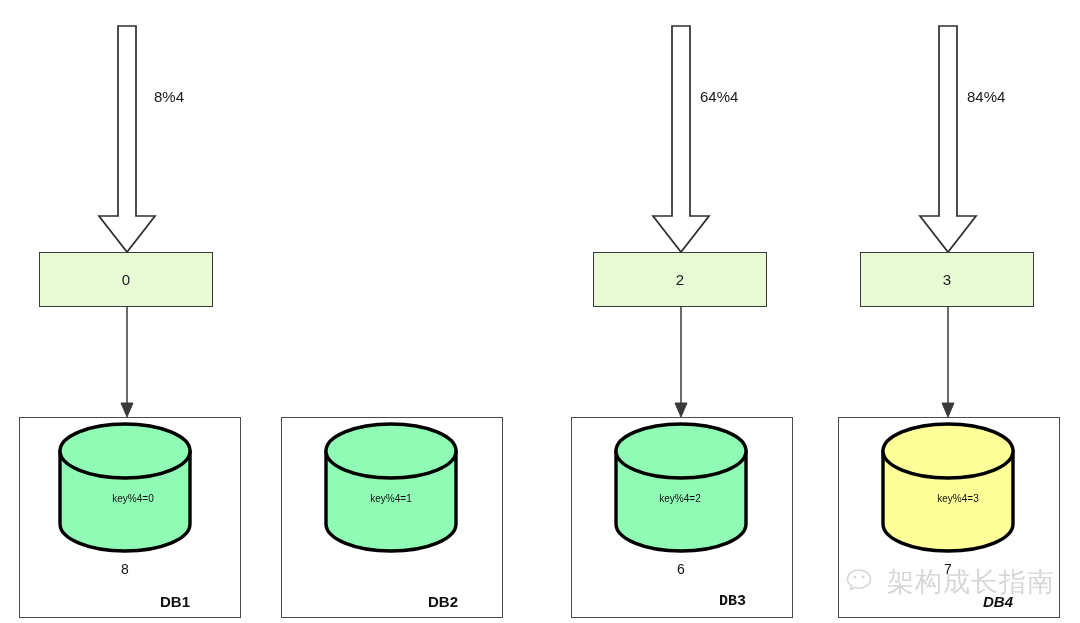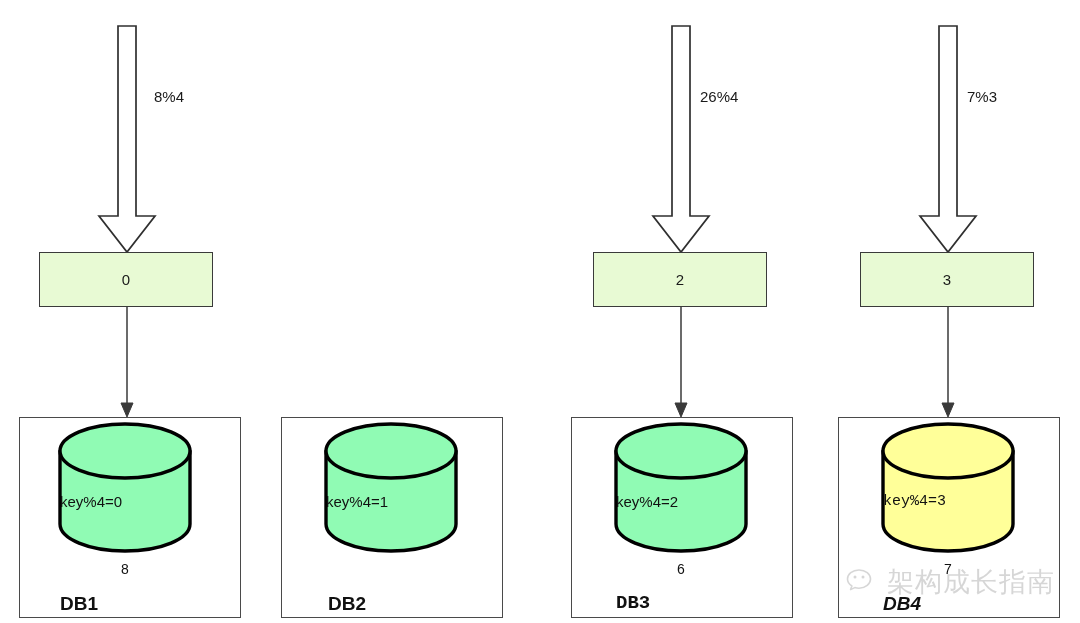--- a/index.html
+++ b/index.html
@@ -45,40 +45,41 @@
     color: #1a1a1a;
   }
   .db-panel {
     position: absolute;
     box-sizing: border-box;
     background: transparent;
     border: 1.6px solid #4a4a4a;
   }
   .cyl-text {
     position: absolute;
-    font-size: 15px;
+    font-size: 10px;
     color: #111111;
     white-space: nowrap;
-    text-align: left;
+    text-align: center;
     line-height: 1;
+    padding-left: 8px;
   }
   .db-count {
     position: absolute;
     font-size: 14px;
     color: #111111;
     text-align: center;
     line-height: 1;
     white-space: nowrap;
   }
   .db-name {
     position: absolute;
-    font-size: 19px;
+    font-size: 15px;
     font-weight: bold;
     color: #111111;
-    text-align: left;
+    text-align: right;
     line-height: 1;
     white-space: nowrap;
   }
   .watermark {
     position: absolute;
     display: flex;
     align-items: center;
     gap: 7px;
     opacity: 0.30;
     pointer-events: none;
@@ -138,36 +139,36 @@
       <ellipse cx="681" cy="440" rx="65" ry="27" fill="#90fbb4" stroke="#000000" stroke-width="3.4"></ellipse>
     </g>
 
     <g>
       <path d="M883,440 L883,513 A65,27 0 0 0 1013,513 L1013,440 Z" fill="#ffff99" stroke="#000000" stroke-width="3.4" stroke-linejoin="round"></path>
       <ellipse cx="948" cy="440" rx="65" ry="27" fill="#ffff99" stroke="#000000" stroke-width="3.4"></ellipse>
     </g>
   </svg>
 
   <div class="mod-label" style="left:154px; top:78px;">8%4</div>
-  <div class="mod-label" style="left:700px; top:78px;">26%4</div>
-  <div class="mod-label" style="left:967px; top:78px;">7%3</div>
+  <div class="mod-label" style="left:700px; top:78px;">64%4</div>
+  <div class="mod-label" style="left:967px; top:78px;">84%4</div>
 
   <div class="route-box" style="left:39px; top:241px; width:174px; height:55px;">0</div>
   <div class="route-box" style="left:593px; top:241px; width:174px; height:55px;">2</div>
   <div class="route-box" style="left:860px; top:241px; width:174px; height:55px;">3</div>
 
   <div class="db-panel" style="left:19px; top:406px; width:222px; height:201px;"></div>
   <div class="db-panel" style="left:281px; top:406px; width:222px; height:201px;"></div>
   <div class="db-panel" style="left:571px; top:406px; width:222px; height:201px;"></div>
   <div class="db-panel" style="left:838px; top:406px; width:222px; height:201px;"></div>
 
   <div class="cyl-text" style="left:60px; top:483px; width:130px;">key%4=0</div>
   <div class="cyl-text" style="left:326px; top:483px; width:114px;">key%4=1</div>
   <div class="cyl-text" style="left:616px; top:483px; width:112px;">key%4=2</div>
-  <div class="cyl-text" style="left:883px; top:483px; width:134px;font-family:Liberation Mono, monospace;">key%4=3</div>
+  <div class="cyl-text" style="left:883px; top:483px; width:134px;">key%4=3</div>
 
   <div class="db-count" style="left:60px; top:551px; width:130px;">8</div>
   <div class="db-count" style="left:326px; top:551px; width:130px;"></div>
   <div class="db-count" style="left:616px; top:551px; width:130px;">6</div>
   <div class="db-count" style="left:883px; top:551px; width:130px;">7</div>
 
   <div class="db-name" style="left:60px; top:583px; width:130px;">DB1</div>
   <div class="db-name" style="left:328px; top:583px; width:130px;">DB2</div>
   <div class="db-name" style="left:616px; top:583px; width:130px;font-family:Liberation Mono, monospace;">DB3</div>
   <div class="db-name" style="left:883px; top:583px; width:130px;font-style:italic;">DB4</div>

